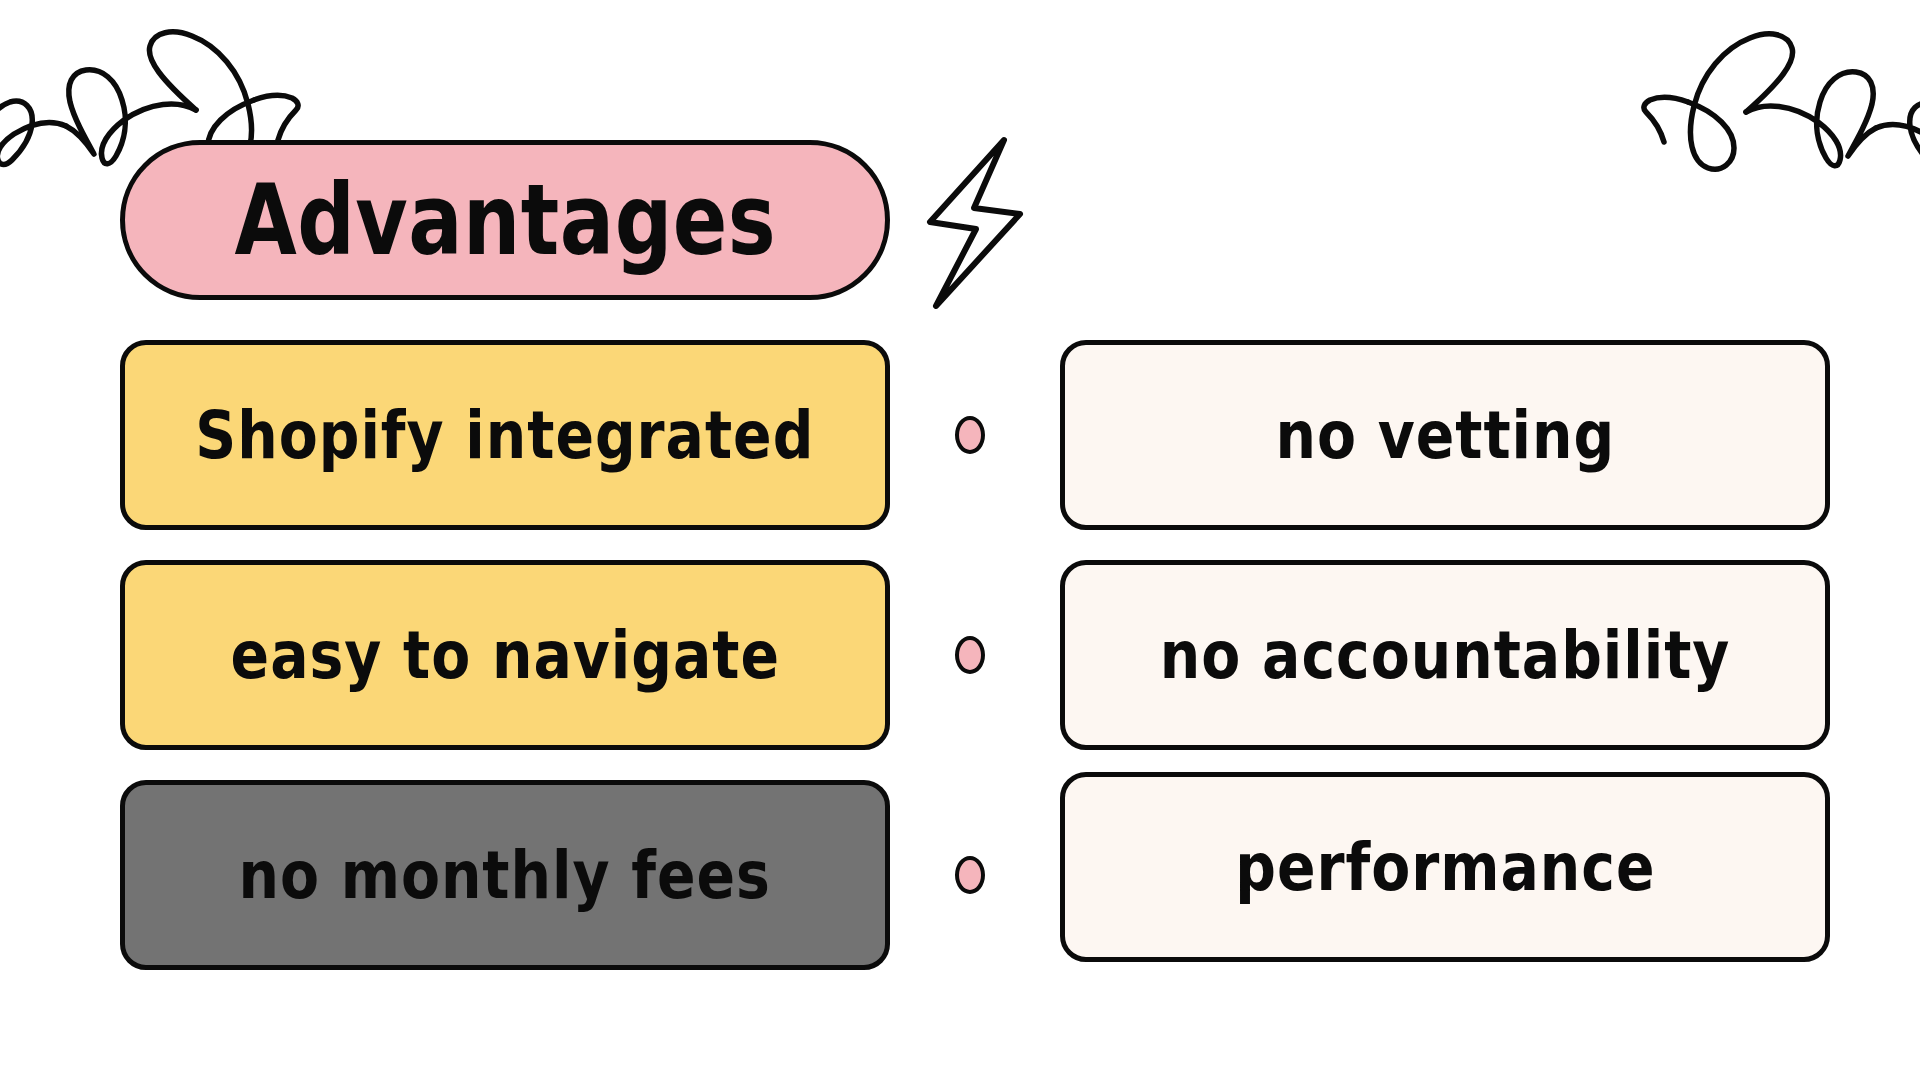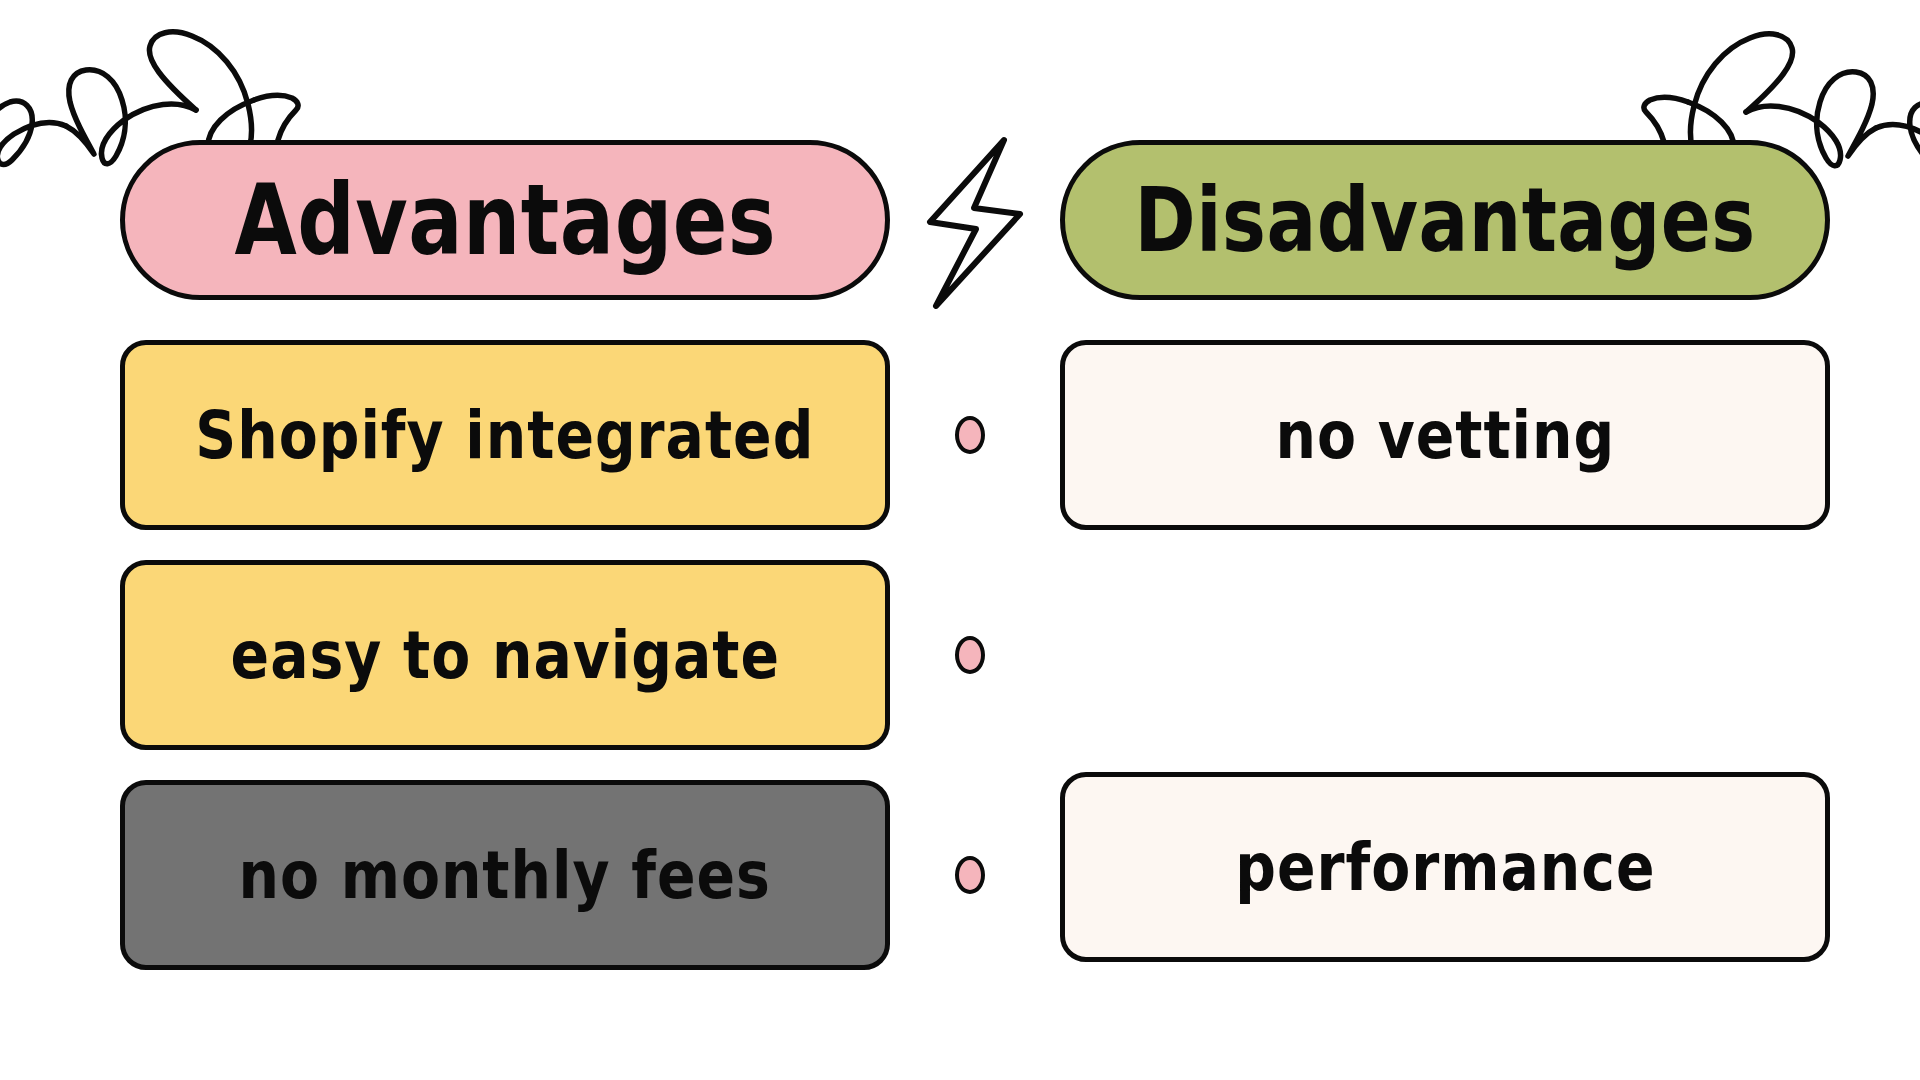--- a/index.html
+++ b/index.html
@@ -159,36 +159,36 @@
   </svg>
 
   <div class="pill" id="header-advantages" style="background: rgb(245, 181, 188); border-color: rgb(11, 11, 11);">
     <span class="pill-label">Advantages</span>
   </div>
 
   <svg id="lightning-bolt" viewBox="0 0 140 185">
     <path d="M104 10 L 30 92 L 76 99 L 36 176 L 120 84 L 74 78 Z" fill="none" stroke="#0b0b0b" stroke-width="6" stroke-linejoin="round" stroke-linecap="round"></path>
   </svg>
 
-  <div class="pill" id="header-disadvantages" style="background: rgb(179, 192, 110); border-color: rgb(11, 11, 11);">
-    <span class="pill-label">Disadvantages</span>
-  </div>
 
   <div class="card left" id="card-left-0" style="top: 340px; background: rgb(251, 215, 119);">
     <span class="card-label">Shopify integrated</span>
   </div>
   <div class="dot" id="dot-0" style="background: rgb(245, 181, 188); border-color: rgb(11, 11, 11);"></div>
   <div class="card left" id="card-left-1" style="top: 560px; background: rgb(251, 215, 119);">
     <span class="card-label">easy to navigate</span>
   </div>
 
   <div class="card right" id="card-right-0" style="top: 340px; background: rgb(253, 247, 242);">
     <span class="card-label">no vetting</span>
   </div>
   <div class="dot" id="dot-1" style="background: rgb(245, 181, 188); border-color: rgb(11, 11, 11);"></div>
+  <div class="card right" id="card-right-1" style="top: 560px; background: rgb(253, 247, 242);">
+    <span class="card-label">no accountability</span>
+  </div>
 
   <div class="card left" id="card-left-2" style="top: 780px; background: #737373;">
     <span class="card-label">no monthly fees</span>
   </div>
   <div class="dot" id="dot-2" style="background: rgb(245, 181, 188); border-color: rgb(11, 11, 11);"></div>
   <div class="card right" id="card-right-2" style="top: 772px; background: rgb(253, 247, 242);">
     <span class="card-label">performance</span>
   </div>
 
 </div>

